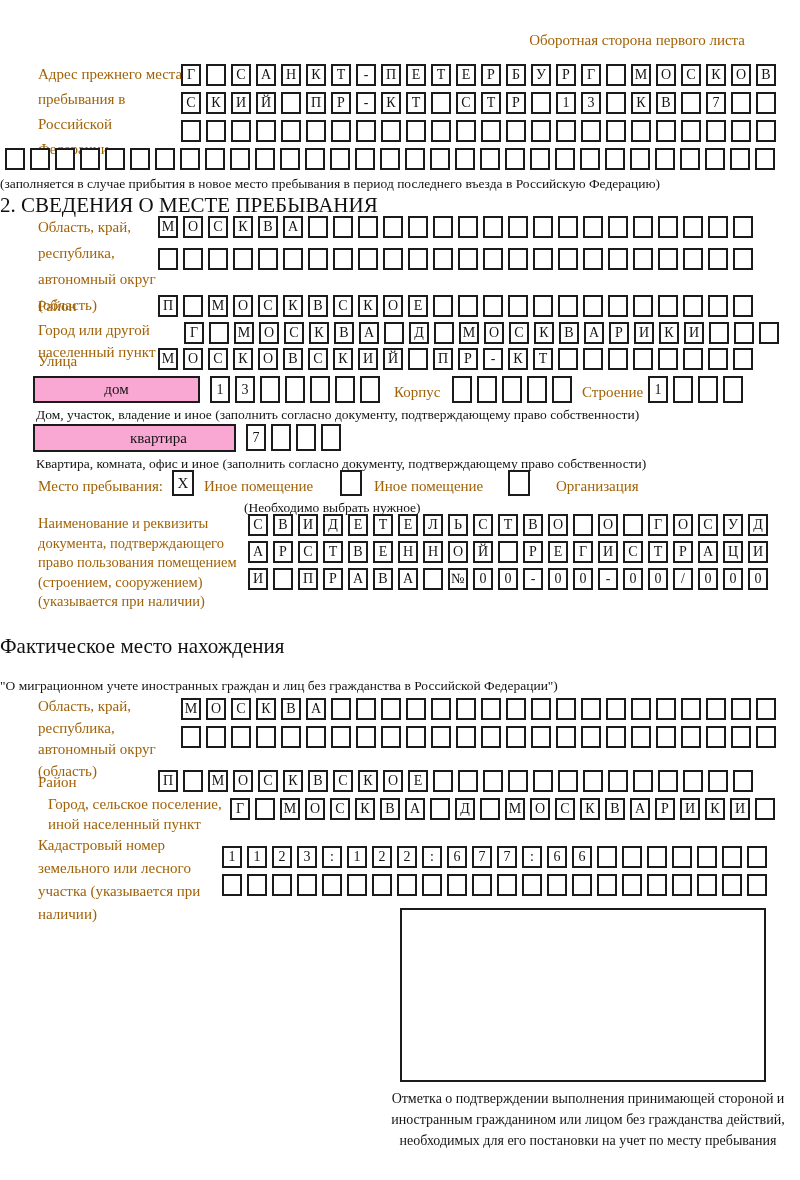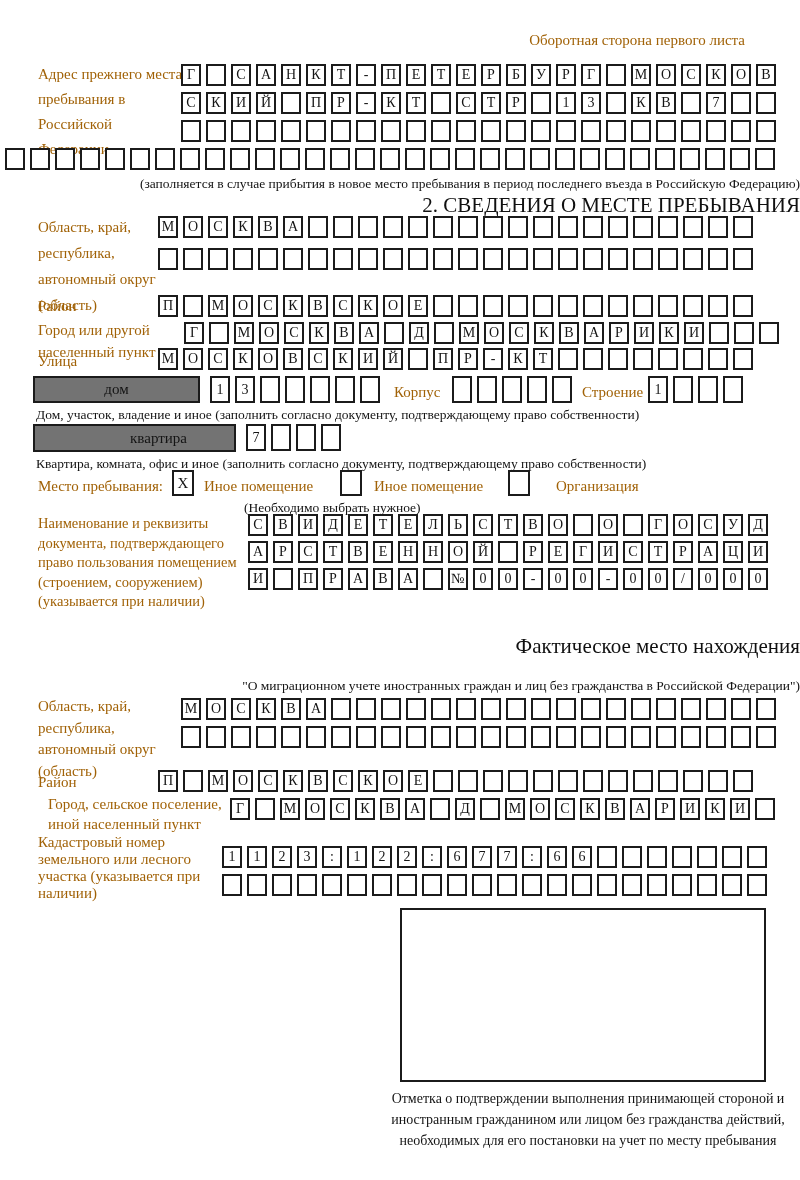--- a/index.html
+++ b/index.html
@@ -12,28 +12,28 @@
   .cap{font-size:13.5px;color:#141414;}
   .ttl{font-size:21px;font-weight:normal;color:#101010;}
   .boxrow{position:absolute;display:flex;gap:5px;}
   .cell{
     flex:none;width:20px;height:22px;box-sizing:border-box;border:2px solid #1b1b1b;
     display:flex;align-items:center;justify-content:center;
     font-size:14px;line-height:1;background:#fff;
   }
   .tall .cell{height:27px;}
   .fieldrect{
-    position:absolute;box-sizing:border-box;border:2px solid #1b1b1b;background:#737373;
+    position:absolute;box-sizing:border-box;border:2px solid #1b1b1b;background:#f9a8d4;
     display:flex;align-items:center;justify-content:center;font-size:15px;
   }
   .chk{
     position:absolute;width:22px;height:26px;box-sizing:border-box;border:2px solid #1b1b1b;
     display:flex;align-items:center;justify-content:center;font-size:15px;background:#fff;
   }
-  .center{left:0;width:800px;text-align:right;}
+  .center{left:0;width:800px;text-align:left;}
 </style>
 </head>
 <body>
 
 <div id="page">
 
   <div class="abs lbl" style="top:28px;right:55px;font-size:15px;">Оборотная сторона первого листа</div>
 
   <div class="abs lbl" style="left:38px;top:62px;width:145px;">Адрес прежнего места пребывания в Российской Федерации</div>
   <div class="boxrow" style="left:181px;top:64px;">
@@ -519,21 +519,21 @@
       <div class="cell">К</div>
       <div class="cell">В</div>
       <div class="cell">А</div>
       <div class="cell">Р</div>
       <div class="cell">И</div>
       <div class="cell">К</div>
       <div class="cell">И</div>
       <div class="cell"></div>
     </div>
 
-  <div class="abs lbl" style="left:38px;top:834px;width:182px;line-height:17px;">Кадастровый номер земельного или лесного участка (указывается при наличии)</div>
+  <div class="abs lbl" style="left:38px;top:834px;width:182px;line-height:23px;">Кадастровый номер земельного или лесного участка (указывается при наличии)</div>
   <div class="boxrow" style="left:222px;top:846px;">
       <div class="cell">1</div>
       <div class="cell">1</div>
       <div class="cell">2</div>
       <div class="cell">3</div>
       <div class="cell">:</div>
       <div class="cell">1</div>
       <div class="cell">2</div>
       <div class="cell">2</div>
       <div class="cell">:</div>

